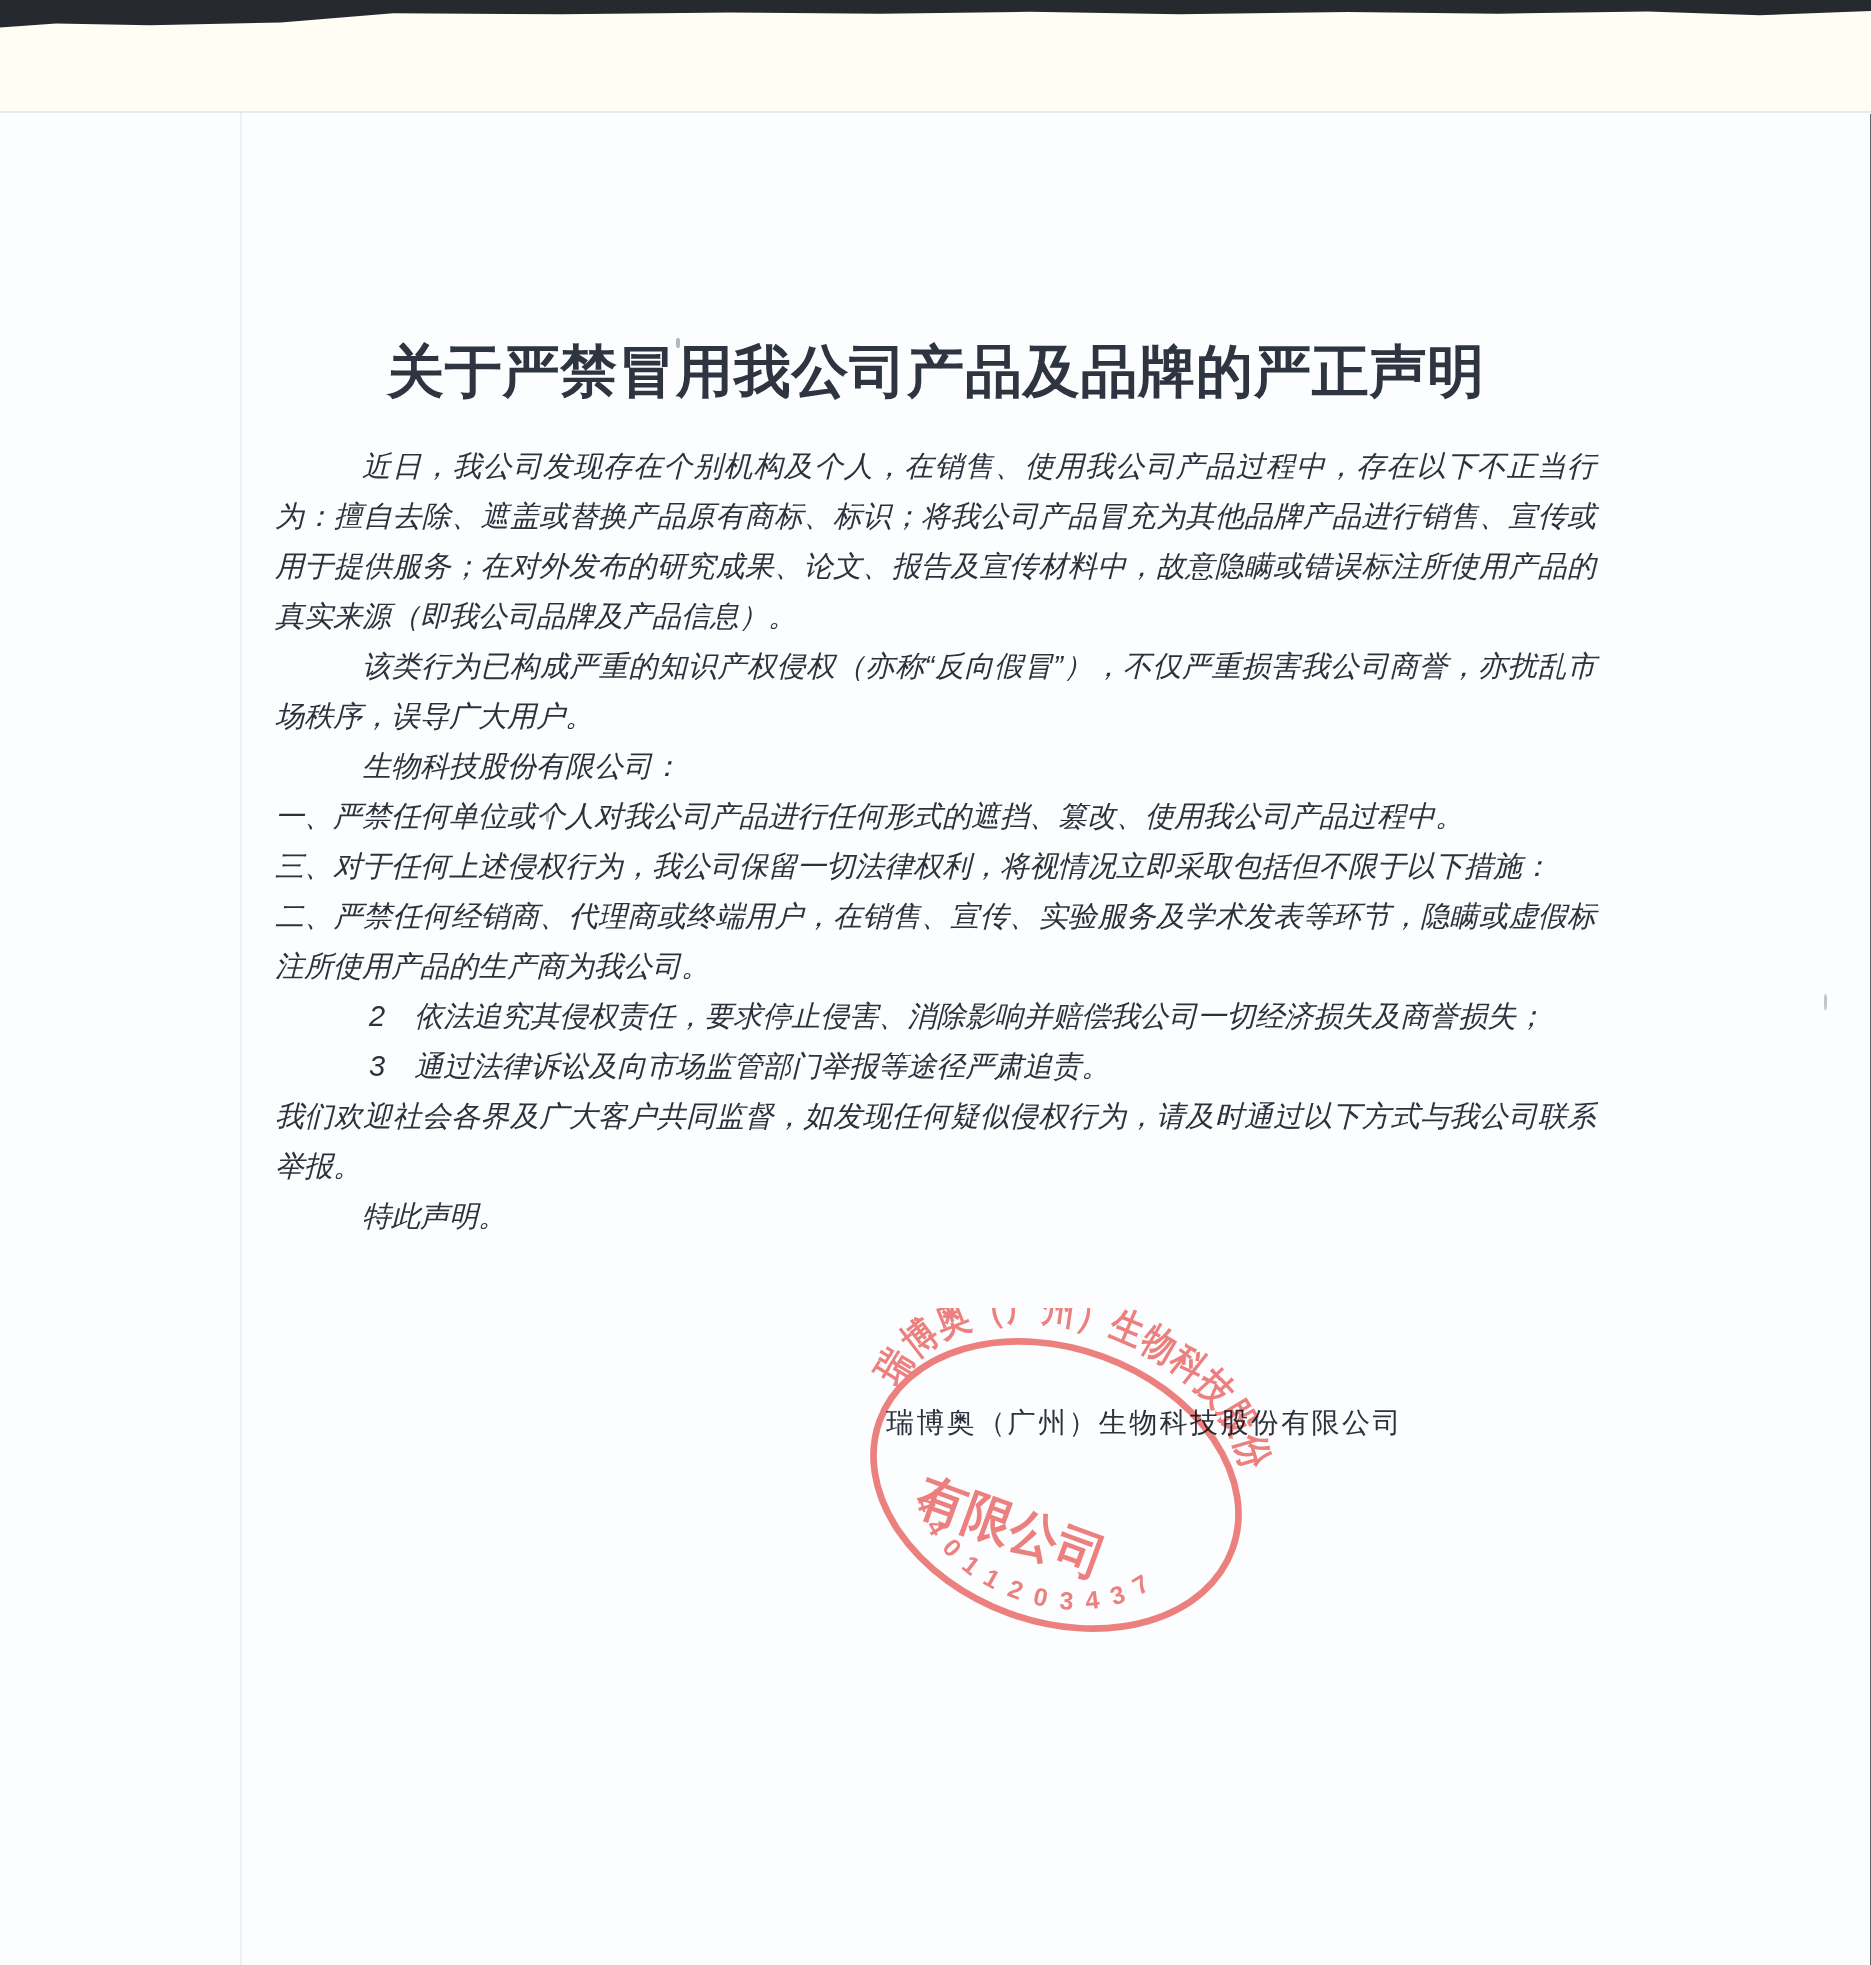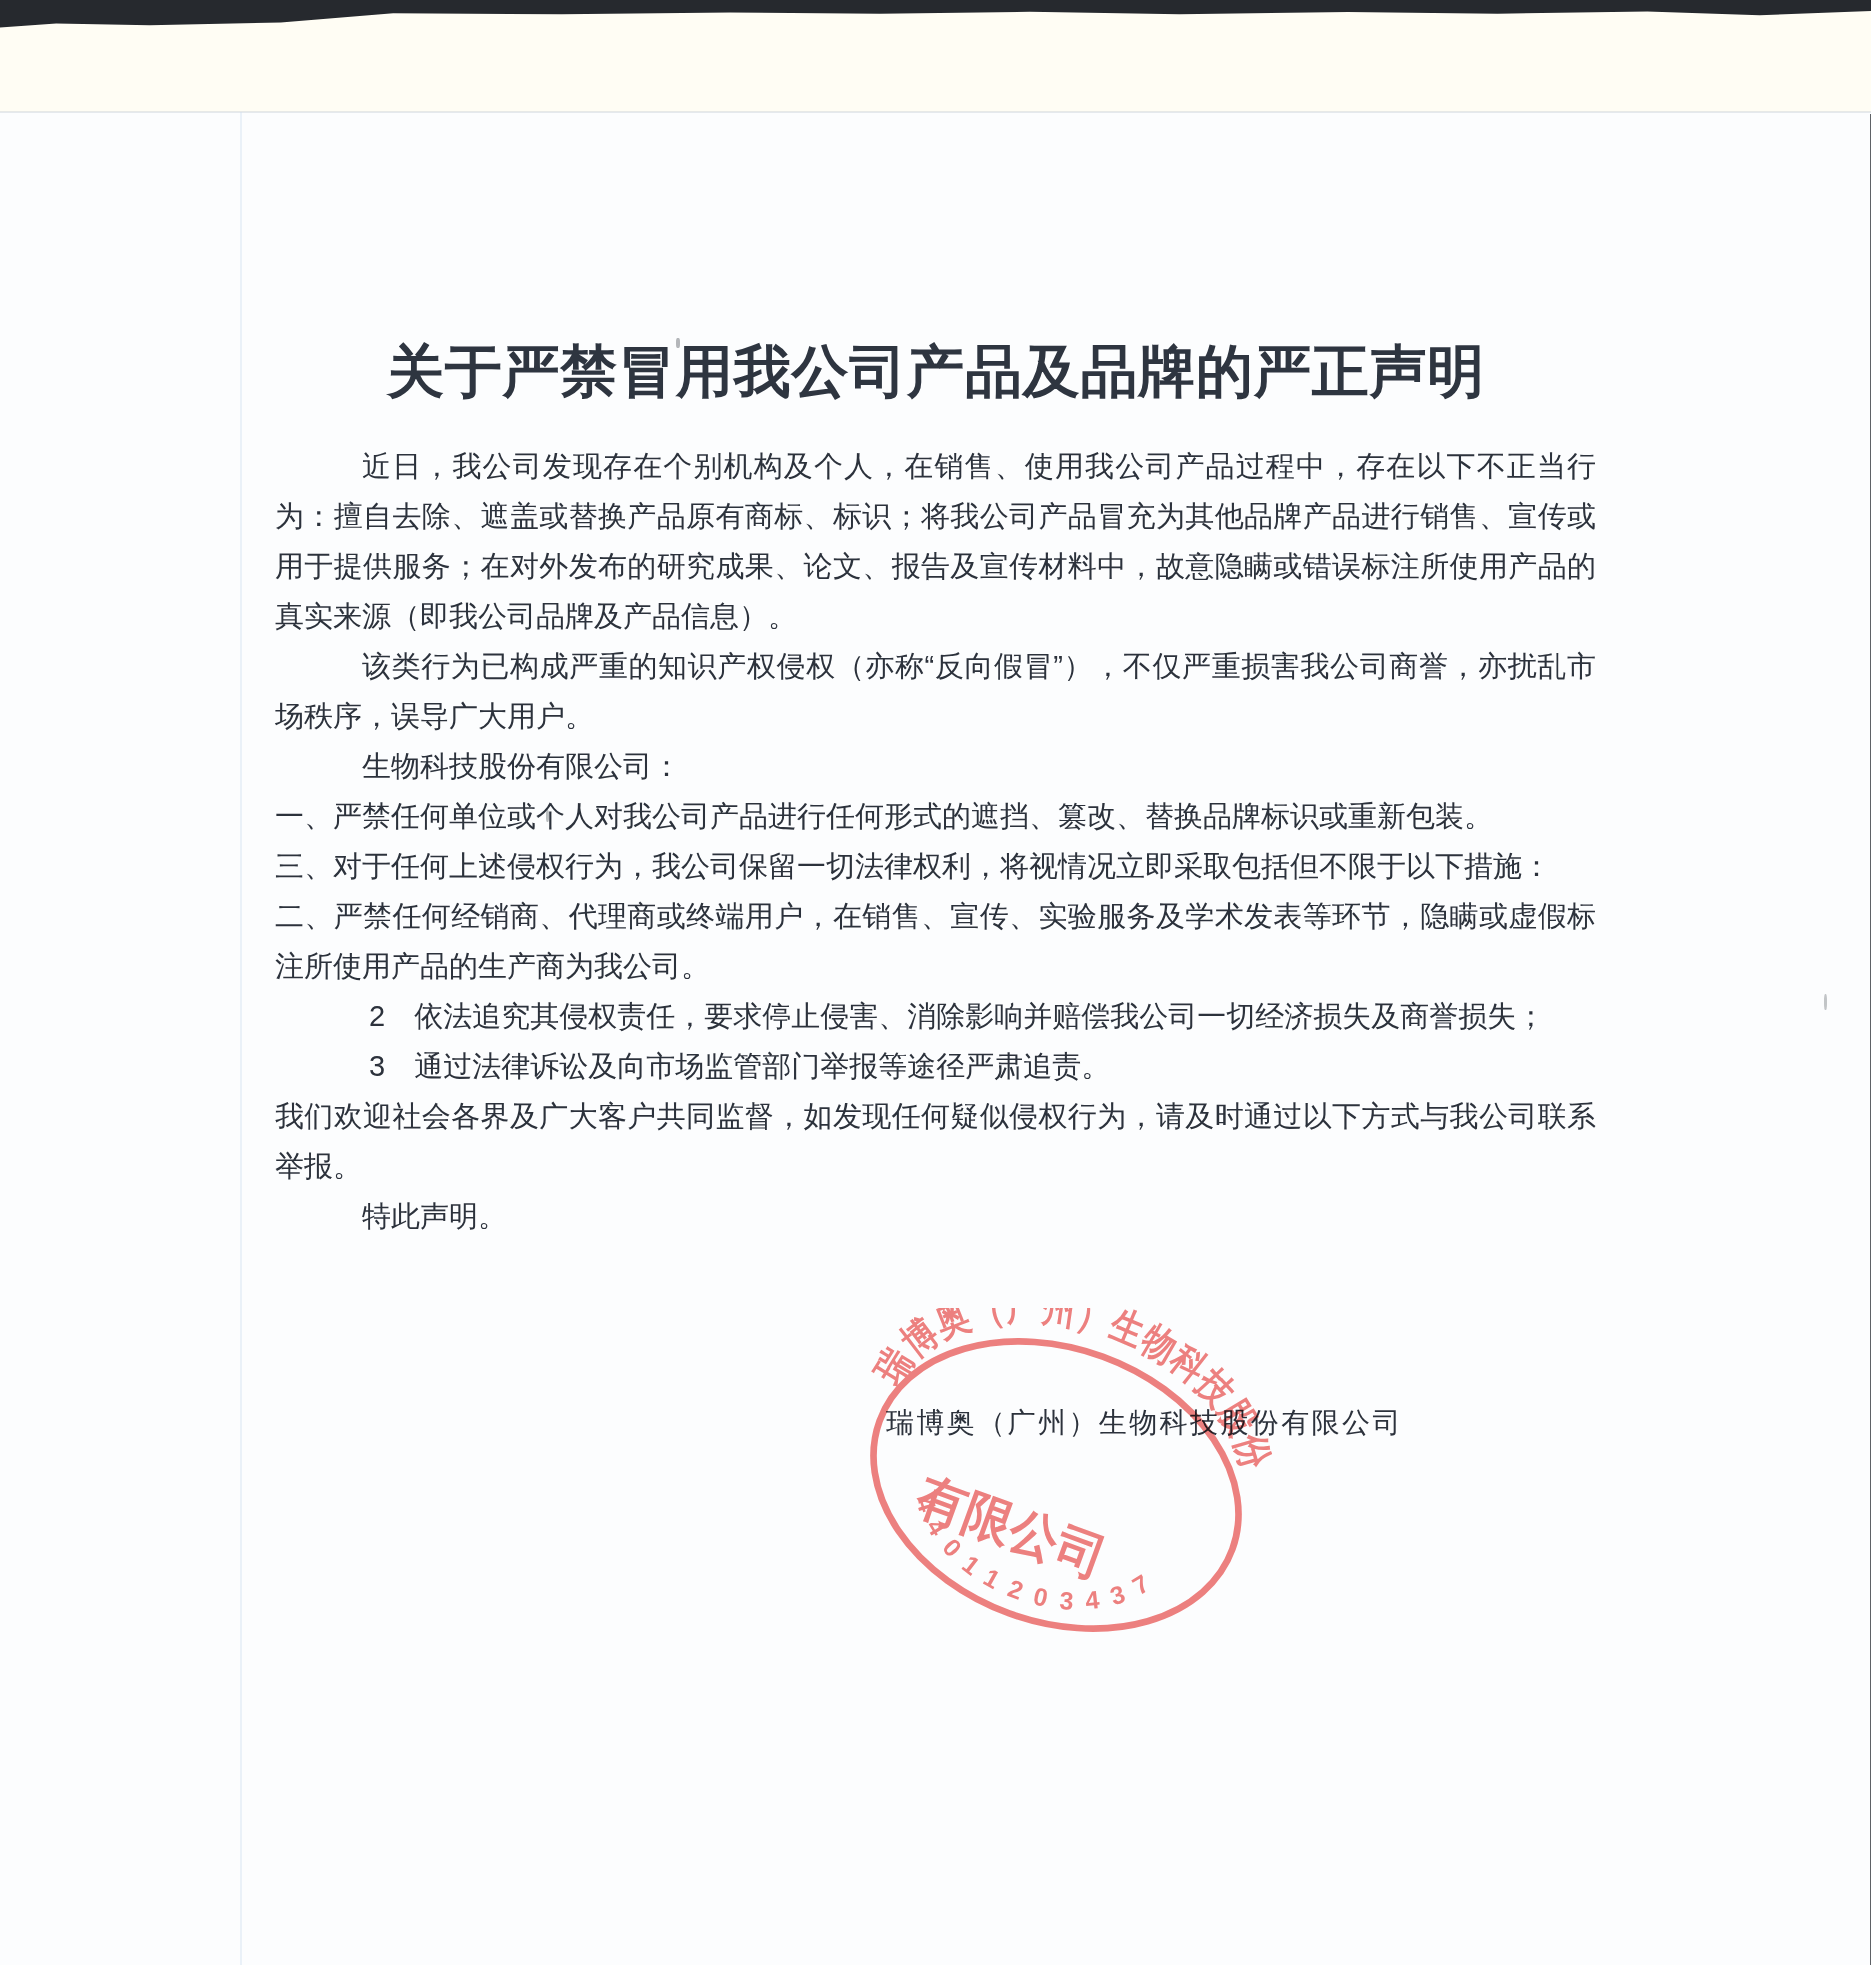--- a/index.html
+++ b/index.html
@@ -21,20 +21,21 @@
   }
   .right-edge{position:absolute;right:0;top:114px;bottom:0;width:2.4px;background:#43464b;opacity:.85;}
   .title{
     position:absolute;left:0;top:296px;width:100%;
     text-align:center;font-size:57px;font-weight:600;color:#2e3540;letter-spacing:0.8px;
   }
   .body-text{
     position:absolute;left:275px;top:441px;width:1321px;
     font-size:29px;line-height:50px;color:#2c323c;
     text-align:justify;
+    font-style:italic;
   }
   .body-text p{margin:0;padding:0;}
   .body-text p.indent{text-indent:87px;}
   .body-text p.flush{text-indent:0;}
   .body-text p.sub{text-indent:94px;}
   .sig-company{position:absolute;left:886px;top:1404px;font-size:28px;letter-spacing:2.4px;color:#2c323c;white-space:nowrap;z-index:3;}
   .sig-date{position:absolute;left:949px;top:1459px;font-size:31px;letter-spacing:3.1px;word-spacing:10.2px;color:#2c323c;white-space:nowrap;z-index:3;}
   .stamp{position:absolute;left:840px;top:1308px;width:432px;height:354px;z-index:4;mix-blend-mode:multiply;opacity:.92;}
   .speck{position:absolute;background:#6b7076;border-radius:40%;}
 </style>
@@ -48,21 +49,21 @@
   <div class="scanner-streak" style="left:240px"></div>
   <div class="top-band"></div>
   <div class="right-edge"></div>
 
   <h1 class="title">关于严禁冒用我公司产品及品牌的严正声明</h1>
 
   <div class="body-text" id="paragraphs">
       <p class="indent">近日，我公司发现存在个别机构及个人，在销售、使用我公司产品过程中，存在以下不正当行为：擅自去除、遮盖或替换产品原有商标、标识；将我公司产品冒充为其他品牌产品进行销售、宣传或用于提供服务；在对外发布的研究成果、论文、报告及宣传材料中，故意隐瞒或错误标注所使用产品的真实来源（即我公司品牌及产品信息）。</p>
       <p class="indent">该类行为已构成严重的知识产权侵权（亦称“反向假冒”），不仅严重损害我公司商誉，亦扰乱市场秩序，误导广大用户。</p>
       <p class="indent">生物科技股份有限公司：</p>
-      <p class="flush">一、严禁任何单位或个人对我公司产品进行任何形式的遮挡、篡改、替换品牌标识或重新包装。</p>
+      <p class="flush">一、严禁任何单位或个人对我公司产品进行任何形式的遮挡、篡改、使用我公司产品过程中。</p>
       <p class="flush">三、对于任何上述侵权行为，我公司保留一切法律权利，将视情况立即采取包括但不限于以下措施：</p>
       <p class="flush">二、严禁任何经销商、代理商或终端用户，在销售、宣传、实验服务及学术发表等环节，隐瞒或虚假标注所使用产品的生产商为我公司。</p>
       <p class="sub">2　依法追究其侵权责任，要求停止侵害、消除影响并赔偿我公司一切经济损失及商誉损失；</p>
       <p class="sub">3　通过法律诉讼及向市场监管部门举报等途径严肃追责。</p>
       <p class="flush">我们欢迎社会各界及广大客户共同监督，如发现任何疑似侵权行为，请及时通过以下方式与我公司联系举报。</p>
       <p class="indent">特此声明。</p>
     </div>
 
   <div class="sig-company">瑞博奥（广州）生物科技股份有限公司</div>
 

